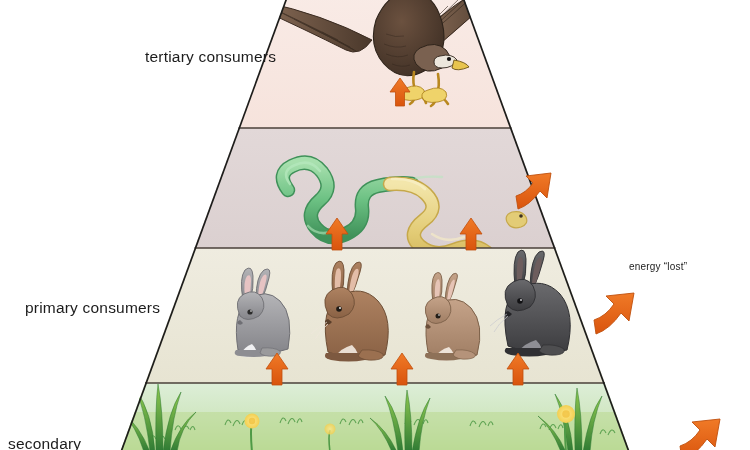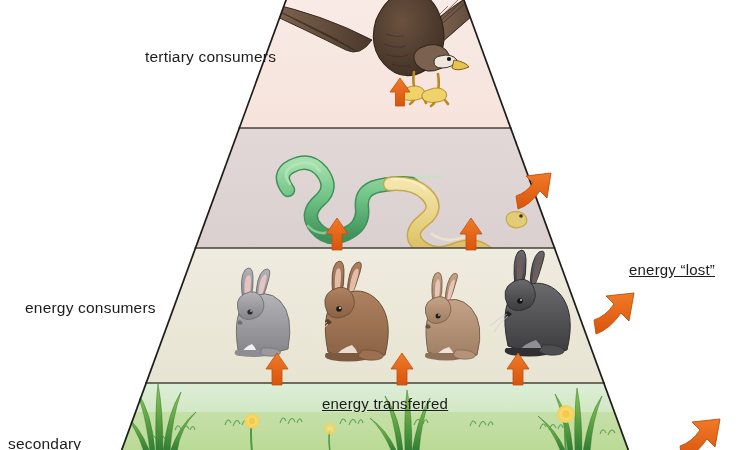--- a/index.html
+++ b/index.html
@@ -13,21 +13,21 @@
   #stage svg.layer{position:absolute;left:0;top:0;width:750px;height:450px;}
 
   .lbl{
     position:absolute;
     color:#1c1c1c;
     font-size:15.5px;
     letter-spacing:.2px;
     white-space:nowrap;
     line-height:1;
   }
-  .lbl.sm{font-size:15px;text-decoration:underline;}
+  .lbl.sm{font-size:10px;}
   #lbl-tertiary{left:145px;top:49px;}
   #lbl-secondary{left:76px;top:173px;}
   #lbl-primary{left:25px;top:300px;}
   #lbl-producers{left:8px;top:436px;}
   #lbl-transferred{left:322px;top:396px;}
   #lbl-lost{left:629px;top:262px;}
 </style>
 </head>
 <body>
 
@@ -346,21 +346,20 @@
     <g fill="url(#gOrange)" stroke="#c04f0c" stroke-width=".9" stroke-linejoin="round">
       <path d="M516 196 q10 -3 17 -13 l-7 -7 l25 -3 l-4 25 l-7 -7 q-10 14 -22 18 z"></path>
       <path d="M594 320 q12 -4 20 -16 l-8 -8 l28 -3 l-5 28 l-8 -8 q-11 16 -25 21 z"></path>
       <path d="M680 446 q12 -4 20 -16 l-8 -8 l28 -3 l-5 28 l-8 -8 q-11 16 -25 21 z"></path>
     </g>
   </svg>
 
   <div class="lbl" id="lbl-tertiary">tertiary consumers</div>
 
 
-  <div class="lbl" id="lbl-primary">energy consumers</div>
+  <div class="lbl" id="lbl-primary">primary consumers</div>
 
   <div class="lbl" id="lbl-producers">secondary</div>
 
-  <div class="lbl sm" id="lbl-transferred">energy transferred</div>
 
   <div class="lbl sm" id="lbl-lost">energy “lost”</div>
 
 </div>
 
 </body></html>

